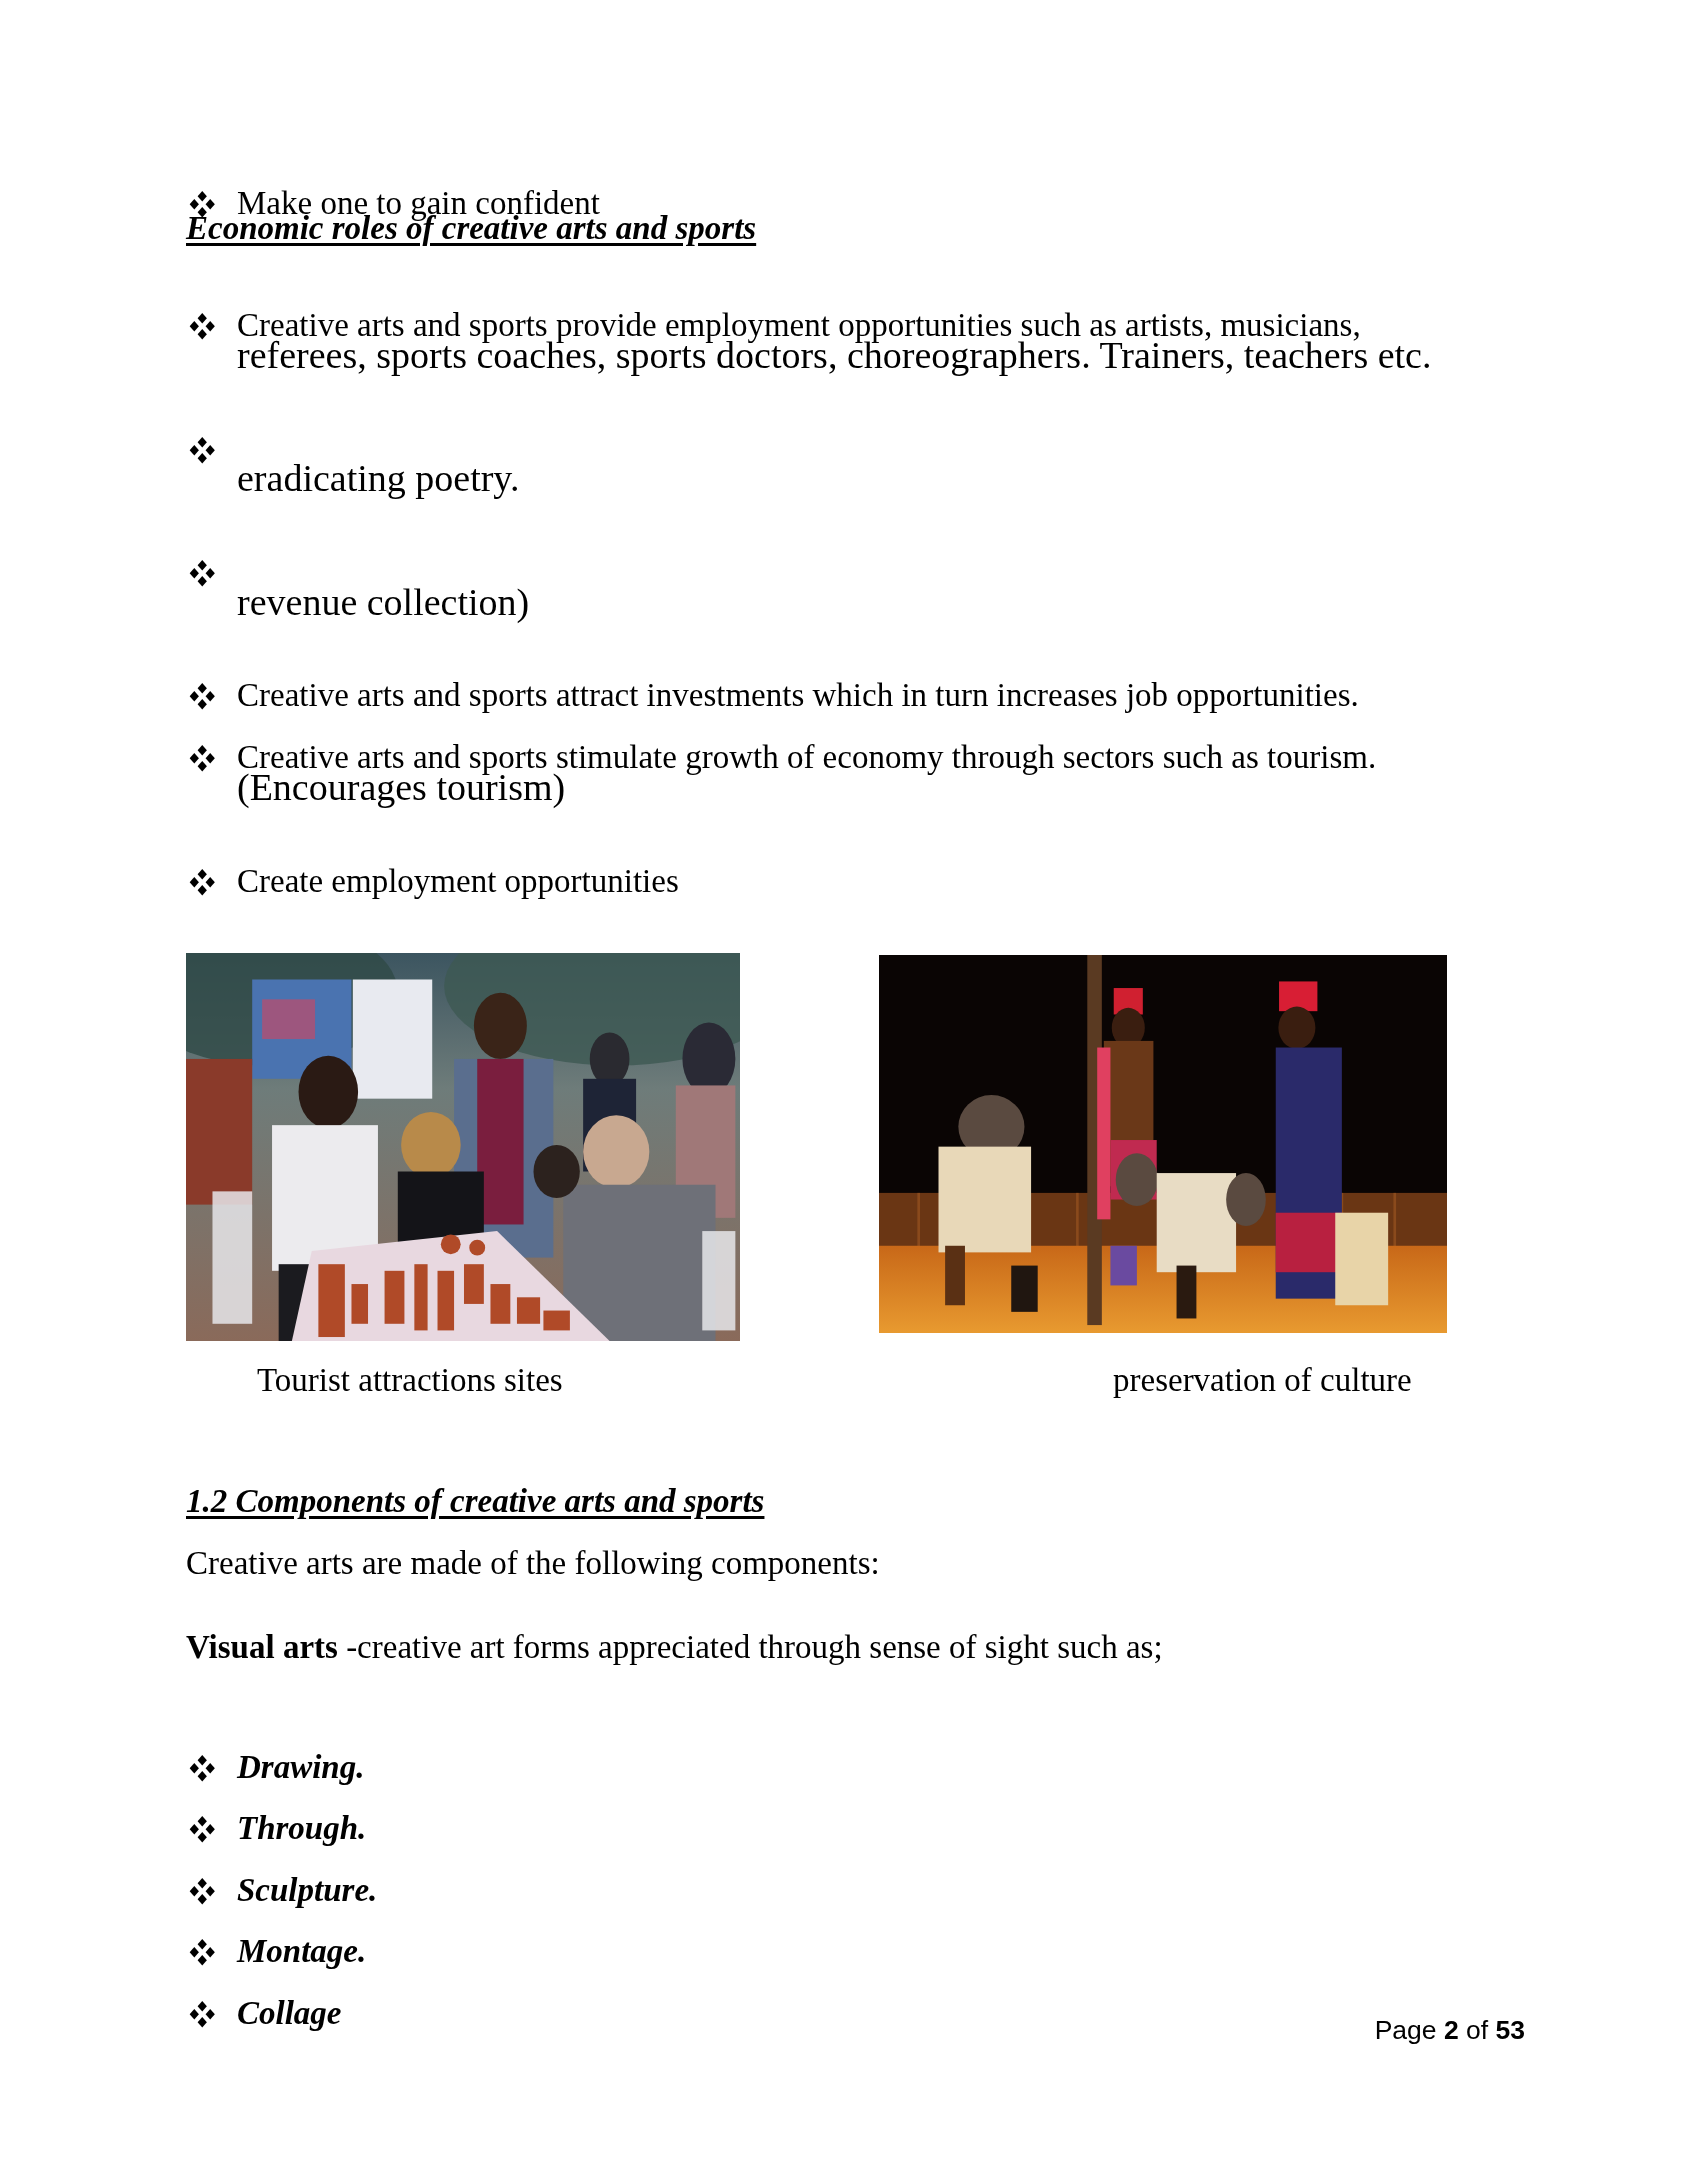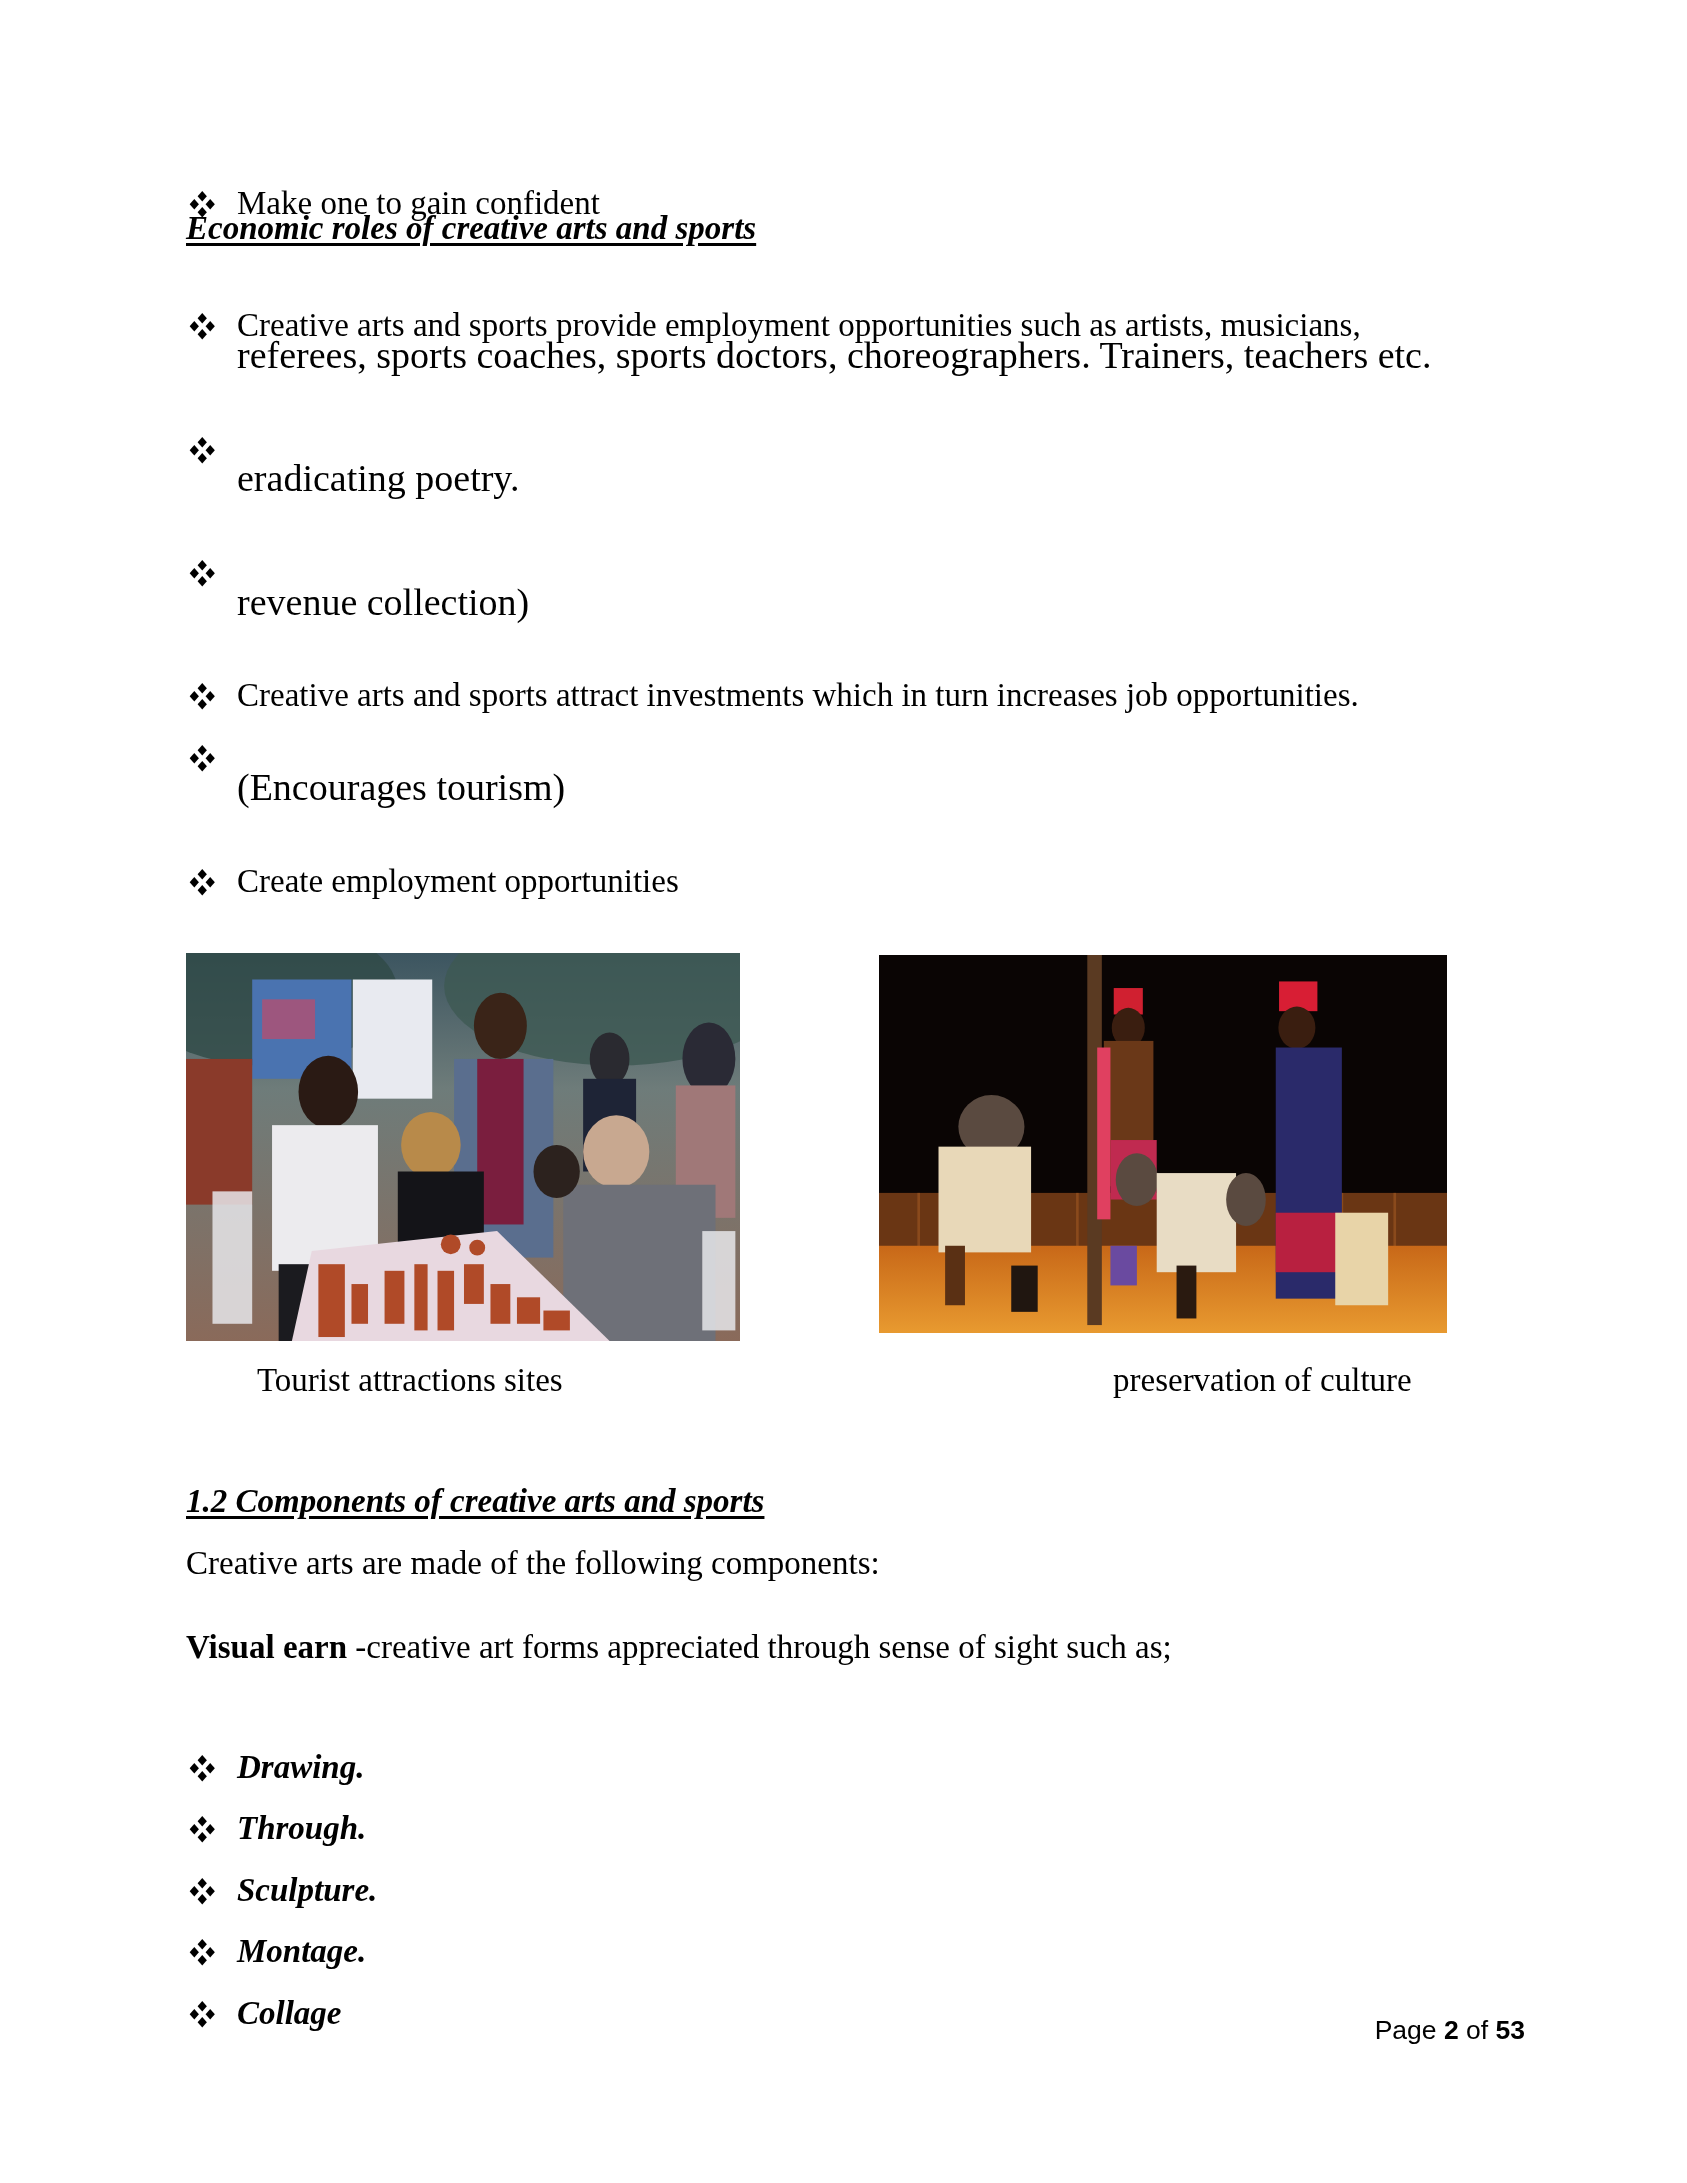--- a/index.html
+++ b/index.html
@@ -66,21 +66,21 @@
 
   <div class="bullet-row" style="top:644px;">
     <span class="bullet"><svg width="26.5" height="26.5" viewBox="0 0 40 40">
           <use href="#dia4"></use>
         </svg></span><span class="btxt">Creative arts and sports attract investments which in turn increases job opportunities.</span>
   </div>
 
   <div class="bullet-row" style="top:706px;">
     <span class="bullet"><svg width="26.5" height="26.5" viewBox="0 0 40 40">
           <use href="#dia4"></use>
-        </svg></span>
+        </svg></span><span class="btxt">Creative arts and sports stimulate growth of economy through sectors such as tourism.</span>
   </div>
   <div class="cont" style="top:768px;text-align:right;">(Encourages tourism)</div>
 
   <div class="bullet-row" style="top:830px;">
     <span class="bullet"><svg width="26.5" height="26.5" viewBox="0 0 40 40">
           <use href="#dia4"></use>
         </svg></span><span class="btxt">Create employment opportunities</span>
   </div>
 
   <div class="photo" style="left:186px; top:953px; width:554px; height:388px;">
@@ -193,21 +193,21 @@
       <rect x="690" y="390" width="80" height="140" fill="#e8d4a8"></rect>
     </svg>
   </div>
 
   <div class="caption" style="left:257px; top:1362px;">Tourist attractions sites</div>
   <div class="caption" style="left:1113px; top:1362px;">preservation of culture</div>
 
   <div class="heading" style="top:1483px;">1.2 Components of creative arts and sports</div>
   <div class="para" style="top:1545px;">Creative arts are made of the following components:</div>
   <div class="para" style="top:1629px;">
-    <b>Visual earn</b><span> -creative art forms appreciated through sense of sight such as;</span>
+    <b>Visual arts</b><span> -creative art forms appreciated through sense of sight such as;</span>
   </div>
 
   <div class="bullet-row" style="top:1716px;">
     <span class="bullet"><svg width="26.5" height="26.5" viewBox="0 0 40 40">
           <use href="#dia4"></use>
         </svg></span><span class="btxt bi">Drawing.</span>
   </div>
   <div class="bullet-row" style="top:1777px;">
     <span class="bullet"><svg width="26.5" height="26.5" viewBox="0 0 40 40">
           <use href="#dia4"></use>

